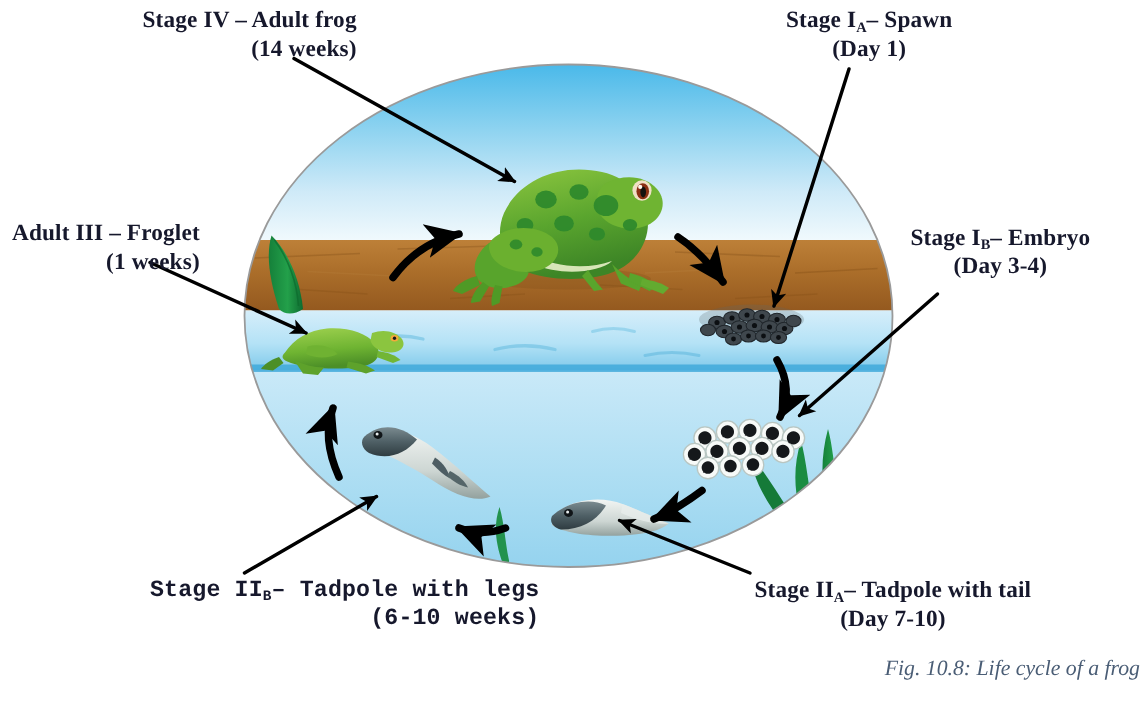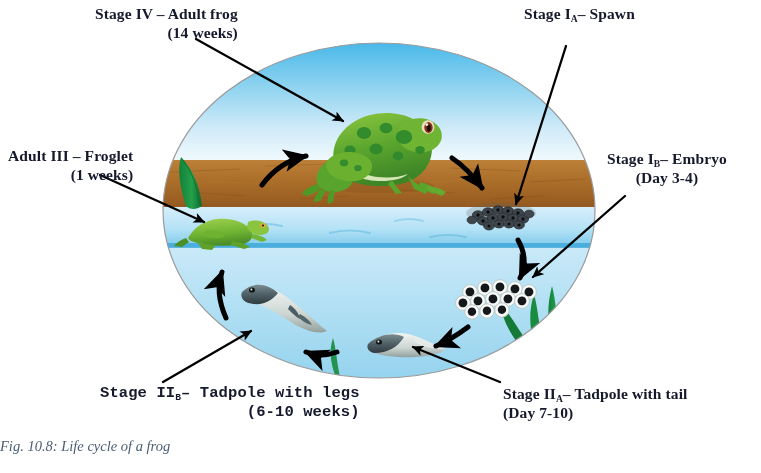--- a/index.html
+++ b/index.html
@@ -38,32 +38,32 @@
     top: 0.28em;
     font-weight: 700;
     letter-spacing: 0;
   }
 
   .lbl-stage4   { left: 95px;  top: 4px;   text-align: right; }
   .lbl-stage1a  { left: 524px; top: 4px;   text-align: center; }
   .lbl-stage3   { left: 8px;   top: 146px; text-align: right; }
   .lbl-stage1b  { left: 607px; top: 149px; text-align: center; }
   .lbl-stage2b  { left: 100px; top: 384px; text-align: right; font-family: Liberation Mono, monospace; }
-  .lbl-stage2a  { left: 503px; top: 384px; text-align: left; }
+  .lbl-stage2a  { left: 503px; top: 384px; text-align: center; }
 
   .lbl-stage4 .ln:last-child,
   .lbl-stage3 .ln:last-child,
   .lbl-stage2b .ln:last-child { text-align: right; }
 
   .caption {
     position: absolute;
     left: 0;
     right: 0;
     top: 438px;
-    text-align: left;
+    text-align: right;
     color: #4a5d75;
     font-family: "Liberation Serif", "DejaVu Serif", serif;
     font-style: italic;
     font-size: 14.5px;
   }
 
   
   #scene {
     position: absolute;
     left: 0;
@@ -356,20 +356,21 @@
     </g>
   </svg>
 
   <div class="label lbl-stage4">
     <span class="ln"><span>Stage IV </span><span>– Adult frog</span></span>
     <span class="ln">(14 weeks)</span>
   </div>
 
   <div class="label lbl-stage1a">
     <span class="ln"><span>Stage I</span><sub>A</sub><span>– Spawn</span></span>
+    <span class="ln">(Day 1)</span>
   </div>
 
   <div class="label lbl-stage3">
     <span class="ln"><span>Adult III </span><span>– Froglet</span></span>
     <span class="ln">(1 weeks)</span>
   </div>
 
   <div class="label lbl-stage1b">
     <span class="ln"><span>Stage I</span><sub>B</sub><span>– Embryo</span></span>
     <span class="ln">(Day 3-4)</span>

